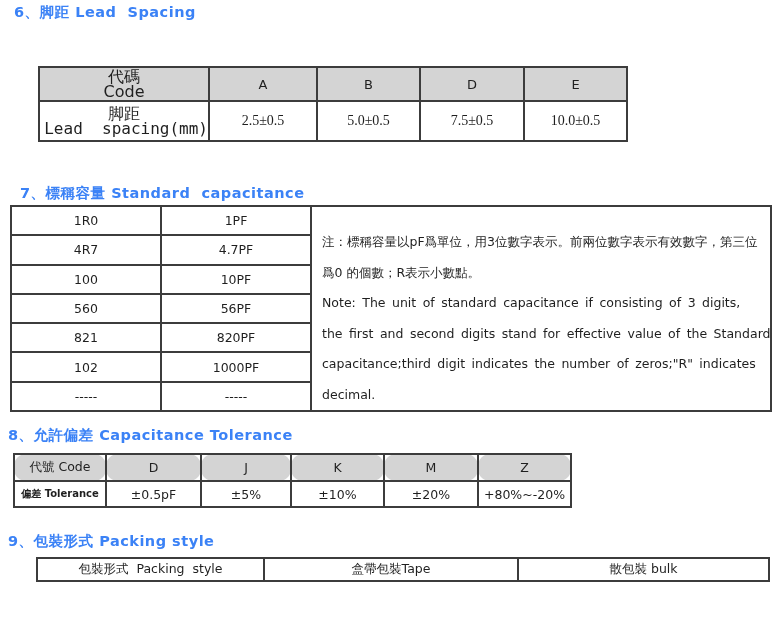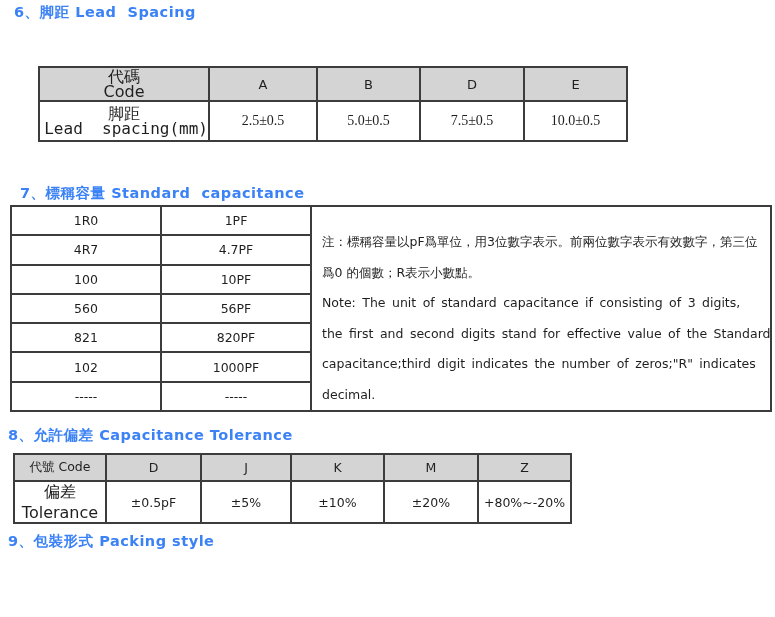--- a/index.html
+++ b/index.html
@@ -35,23 +35,23 @@
     margin-top:8px;
   }
   
   .t7 td{border-width:1.5px;height:24px;font-size:12.5px;}
   .t7 td.note{
     text-align:left;vertical-align:top;padding:20px 8px 0 10px;
   }
   .note-line{line-height:30.5px;font-size:12.5px;white-space:nowrap;}
   .note-line.en{word-spacing:2.5px;}
   
-  .t8 tr.hdr td{height:25px;font-size:12.5px;}
+  .t8 tr.hdr td{height:25px;font-size:12.5px;border-radius:12px;}
   .t8 td{height:24px;font-size:12.5px;}
-  .t8 .small-label{font-size:16px;}
+  .t8 .small-label{font-size:10px;font-weight:bold;}
   
   .t9 tr.hdr td{height:22px;}
   .t9 td{height:21px;font-size:12.5px;white-space:pre;}
 </style>
 </head>
 <body>
 
 <div class="abs title" style="left:14px;top:3px">6、脚距 Lead  Spacing</div>
 
 <table class="tbl t6" style="left:38px;top:66px;width:588px">
@@ -167,14 +167,19 @@
 
 <div class="abs title" style="left:8px;top:532px">9、包裝形式 Packing style</div>
 
 <table class="tbl t9" style="left:36px;top:557px;width:732px">
   <colgroup>
     <col style="width:227px">
       <col style="width:254px">
       <col style="width:251px">
   </colgroup>
   <tbody>
+  <tr>
+    <td>包裝形式  Packing  style</td>
+    <td>盒帶包裝Tape</td>
+    <td>散包裝 bulk</td>
+  </tr>
   </tbody>
 </table>
 
 </body></html>

